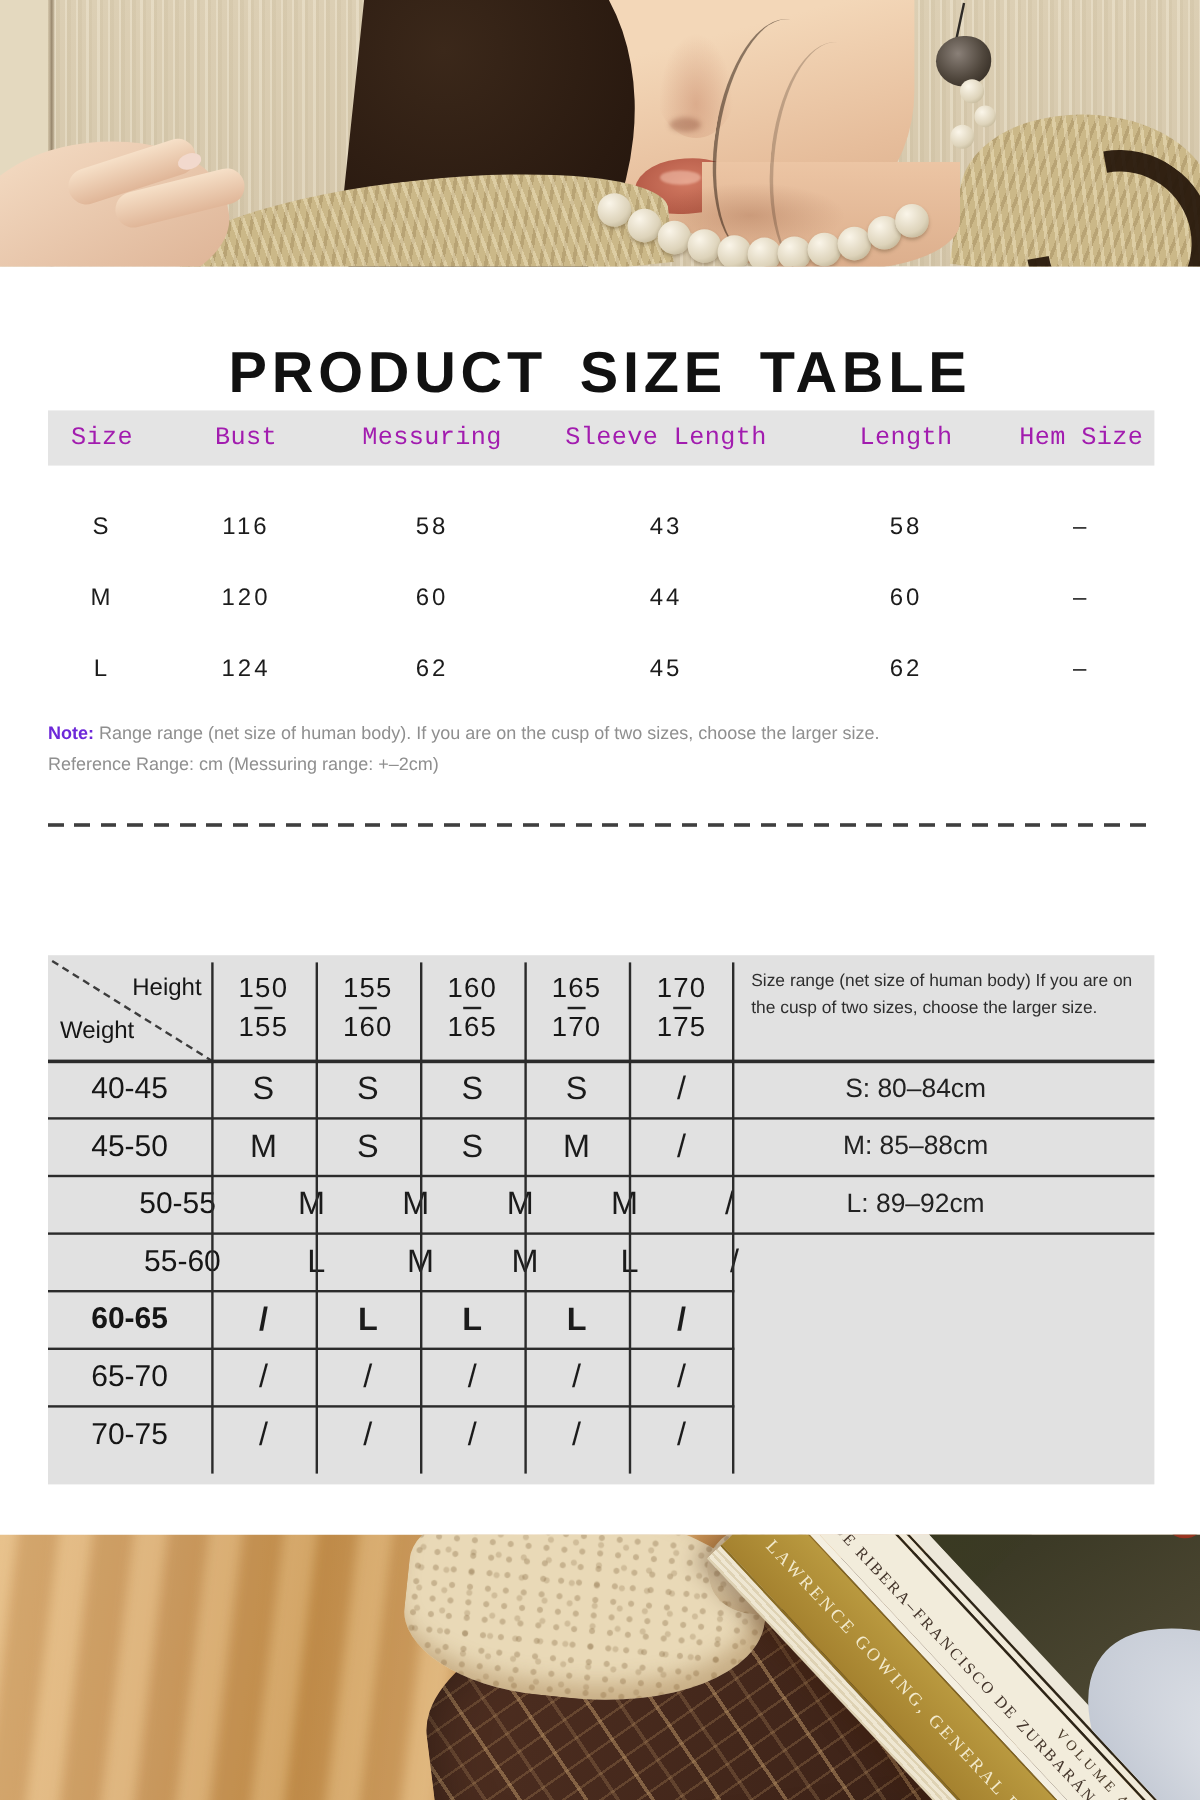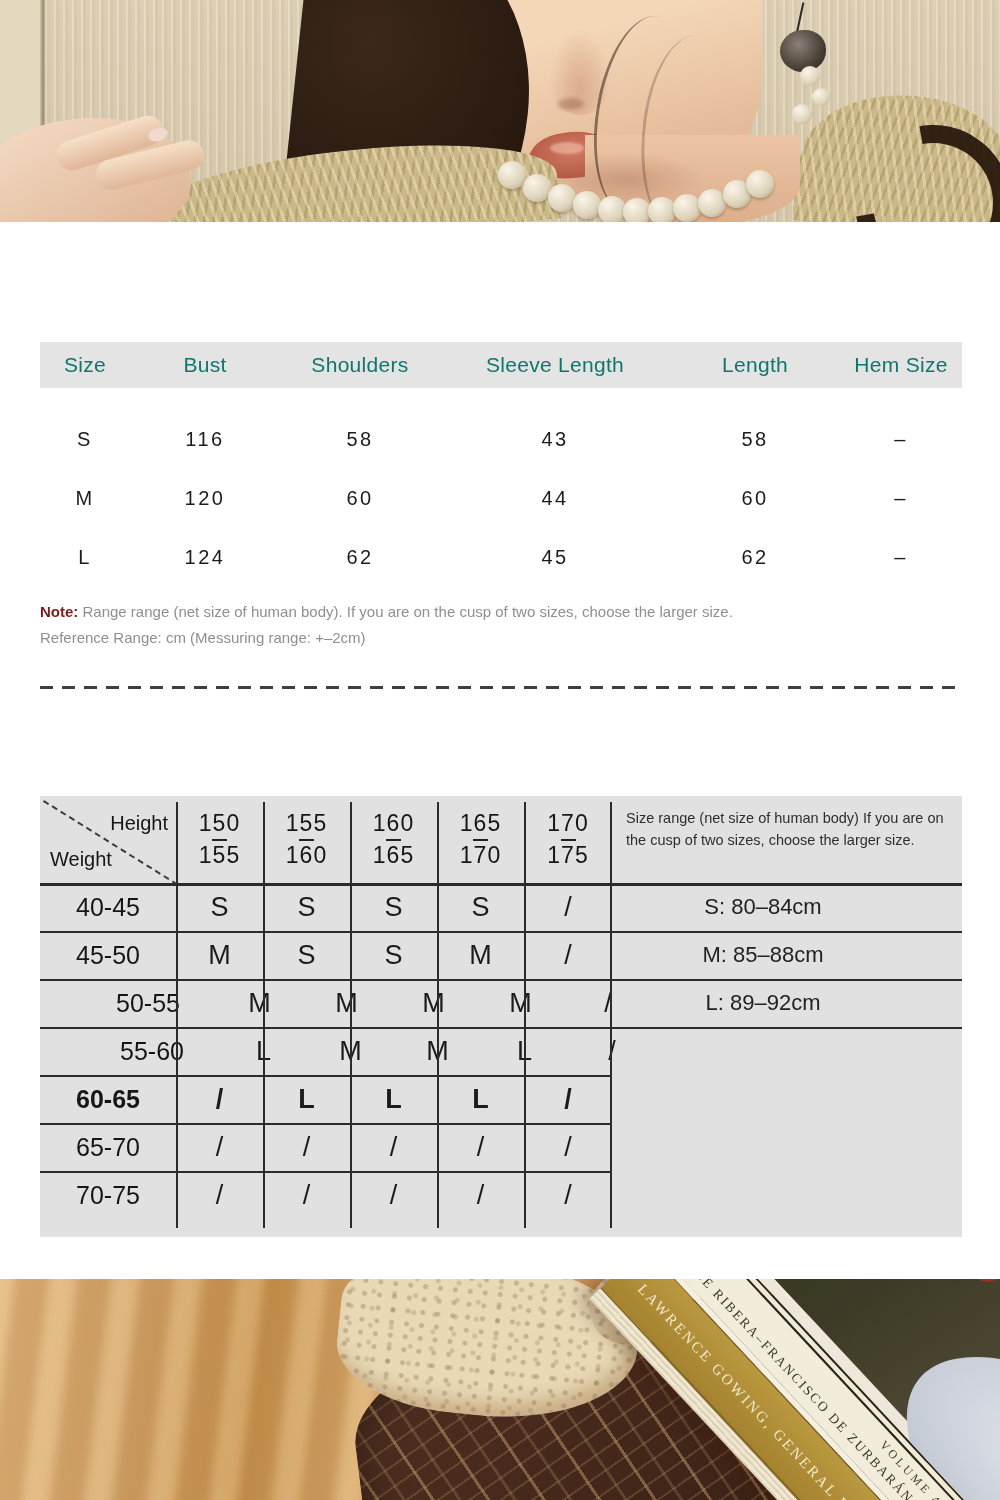--- a/index.html
+++ b/index.html
@@ -61,26 +61,26 @@
   .e-disc{position:absolute;left:12px;top:28px;width:46px;height:42px;border-radius:50% 45% 50% 50%;
         background:radial-gradient(circle at 40% 35%, #8a8078, #4f463c 55%, #241d16);}
   .e-pearl{position:absolute;border-radius:50%;
         background:radial-gradient(circle at 35% 30%, #fbf6ea, #ded4bb 60%, #b5a887 95%);}
 
   
   .main-title{position:absolute;left:0;top:252px;width:1000px;text-align:center;
         font-size:48px;font-weight:800;letter-spacing:4px;word-spacing:10px;color:#111;}
   .size-head{position:absolute;left:40px;top:342px;width:922px;height:46px;background:#e4e4e4;
         display:grid;grid-template-columns:90px 150px 160px 230px 170px 122px;align-items:center;}
-  .size-head .cell{text-align:center;font-size:21px;color:#0f766e;letter-spacing:.3px;}
+  .size-head .cell{text-align:center;font-size:21px;color:#a21caf;letter-spacing:.3px;font-family:Liberation Mono, monospace;}
   .size-body{position:absolute;left:40px;top:410px;width:922px;}
   .size-row{display:grid;grid-template-columns:90px 150px 160px 230px 170px 122px;height:59px;align-items:center;}
   .size-row .cell{text-align:center;font-size:20px;letter-spacing:2.5px;color:#1c1c1c;}
   .note-line{position:absolute;left:40px;width:900px;font-size:15px;color:#8f8f8f;}
-  .note-line b{color:#7f1d1d;font-weight:700;}
+  .note-line b{color:#6d28d9;font-weight:700;}
   .divider{position:absolute;left:40px;top:686px;width:918px;height:3px;
         background:repeating-linear-gradient(90deg,#3f3f3f 0 13px, transparent 13px 22px);}
 
   
   .trial-title{position:absolute;left:40px;top:726px;font-size:29px;font-weight:800;letter-spacing:1.5px;color:#111;}
   .trial{position:absolute;left:40px;top:796px;width:922px;height:441px;background:#e1e1e1;}
   .vline{position:absolute;top:6px;width:2px;height:426px;background:#2b2b2b;}
   .hline{position:absolute;height:2px;background:#2b2b2b;}
   .corner-diag{position:absolute;left:4px;top:4px;width:158px;border-top:2px dashed #3c3c3c;
         transform:rotate(32deg);transform-origin:0 0;}
@@ -182,24 +182,25 @@
       </div>
     <div class="earring">
       <div class="e-wire"></div>
       <div class="e-disc"></div>
       <div class="e-pearl" style="left:32px;top:64px;width:20px;height:20px;"></div>
       <div class="e-pearl" style="left:44px;top:86px;width:18px;height:18px;"></div>
       <div class="e-pearl" style="left:24px;top:102px;width:20px;height:20px;"></div>
     </div>
   </div>
 
+  <h1 class="main-title">PRODUCT SIZE TABLE</h1>
   <div class="size-head" id="size-head">
       <div class="cell">Size</div>
       <div class="cell">Bust</div>
-      <div class="cell">Shoulders</div>
+      <div class="cell">Messuring</div>
       <div class="cell">Sleeve Length</div>
       <div class="cell">Length</div>
       <div class="cell">Hem Size</div>
     </div>
   <div class="size-body" id="size-body">
       <div class="size-row">
         <div class="cell">S</div>
         <div class="cell">116</div>
         <div class="cell">58</div>
         <div class="cell">43</div>

